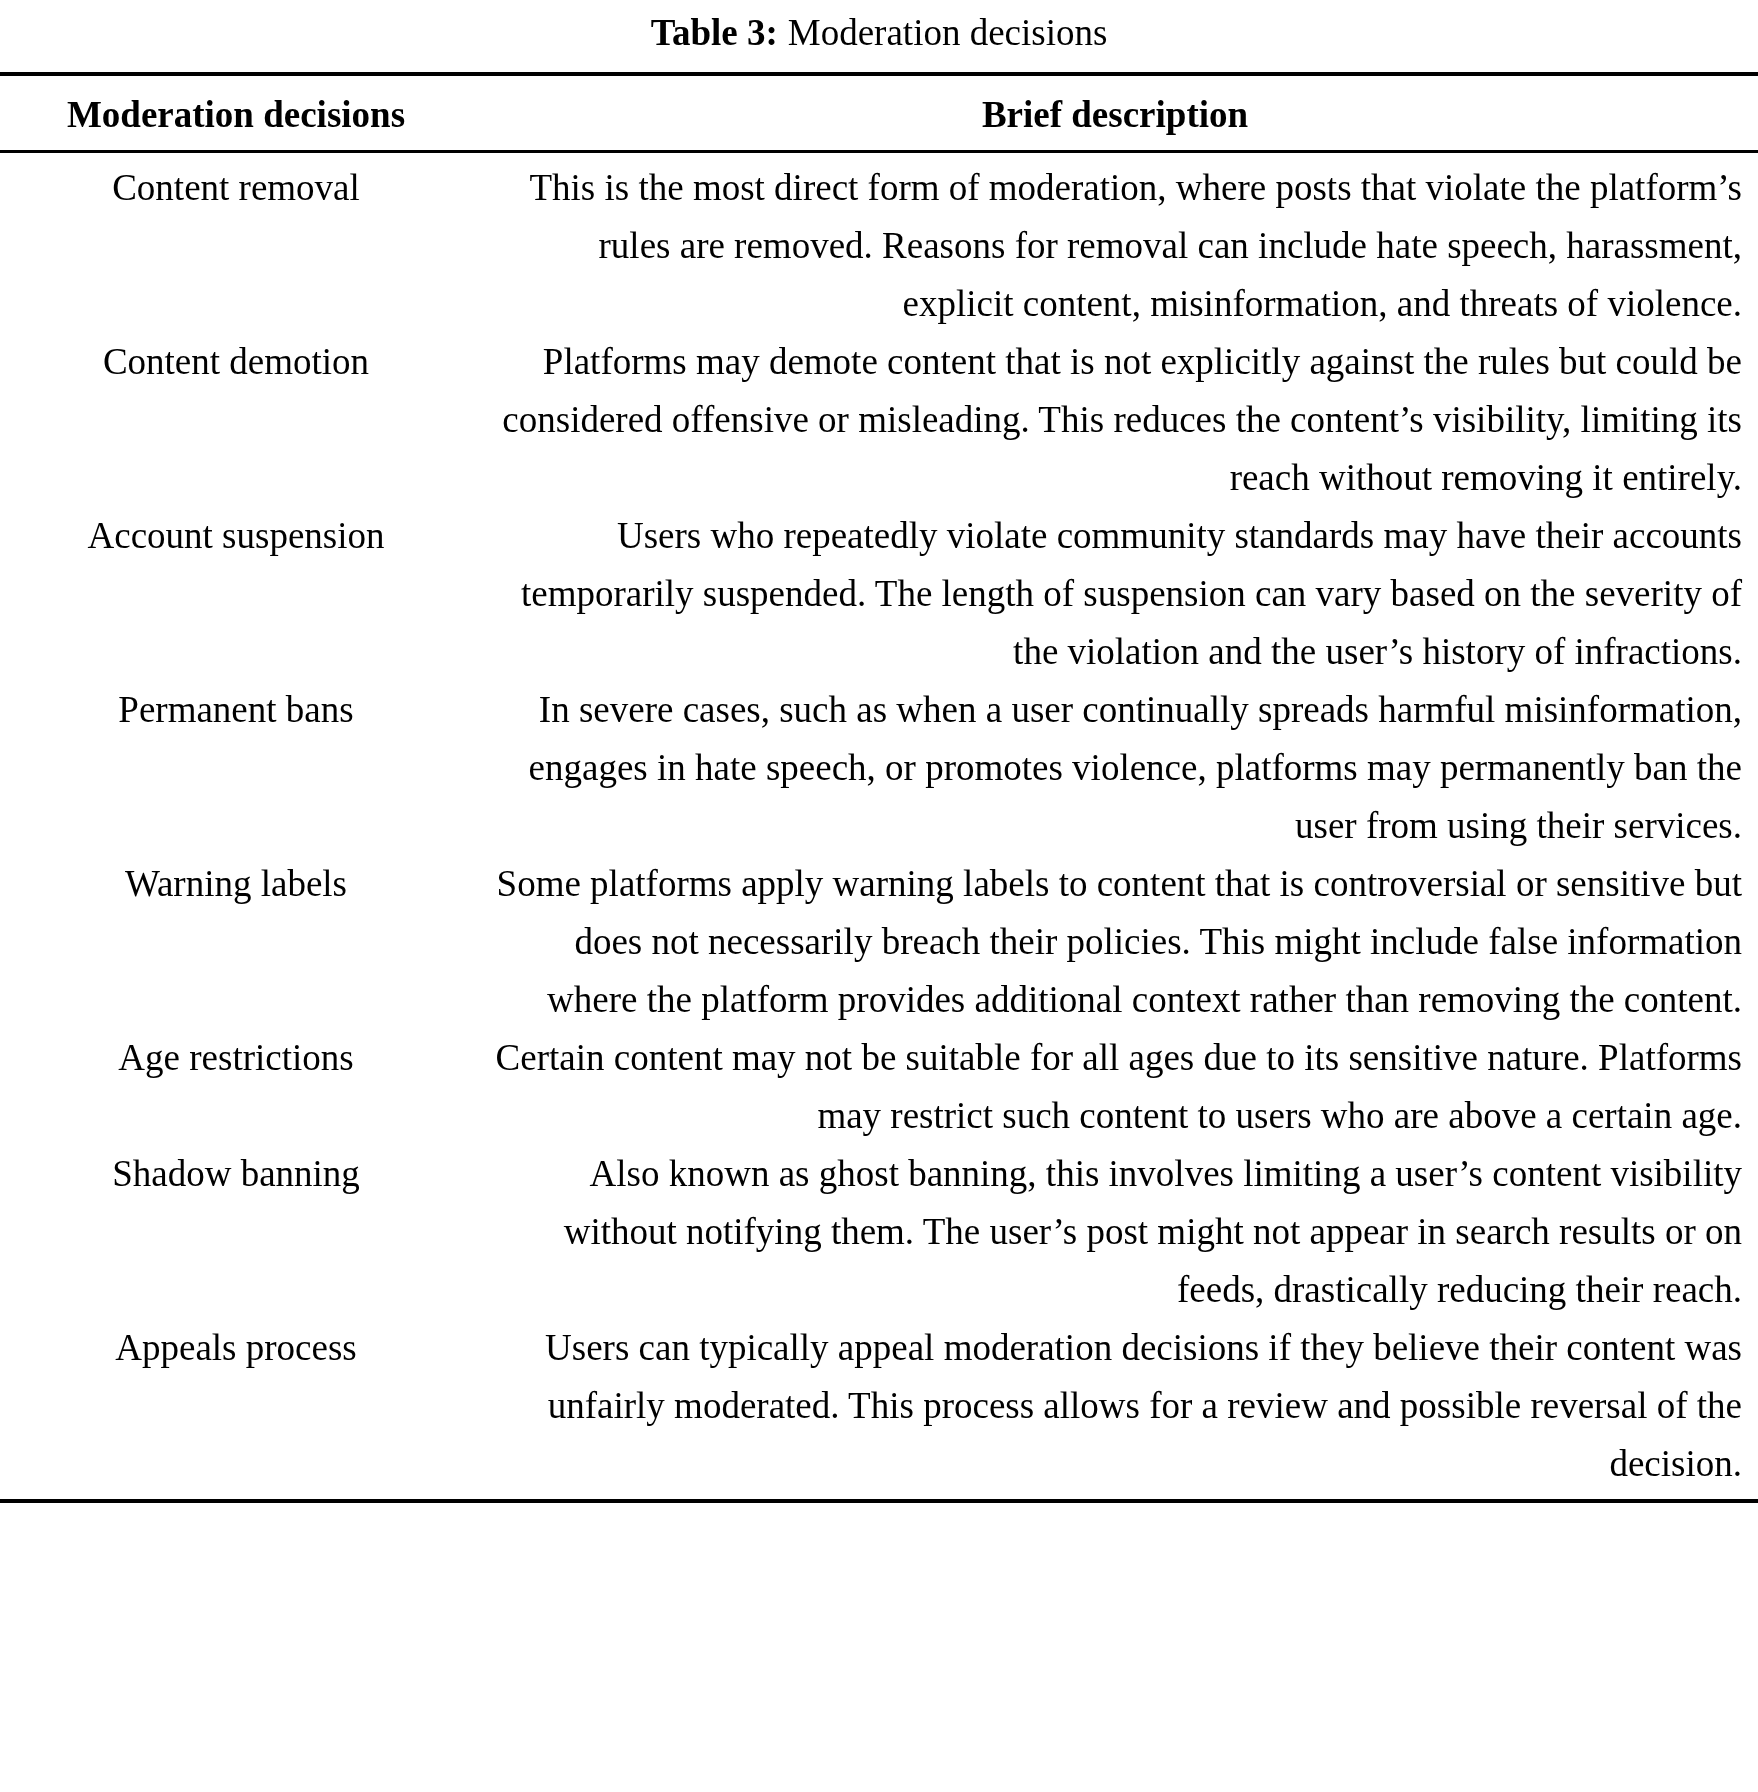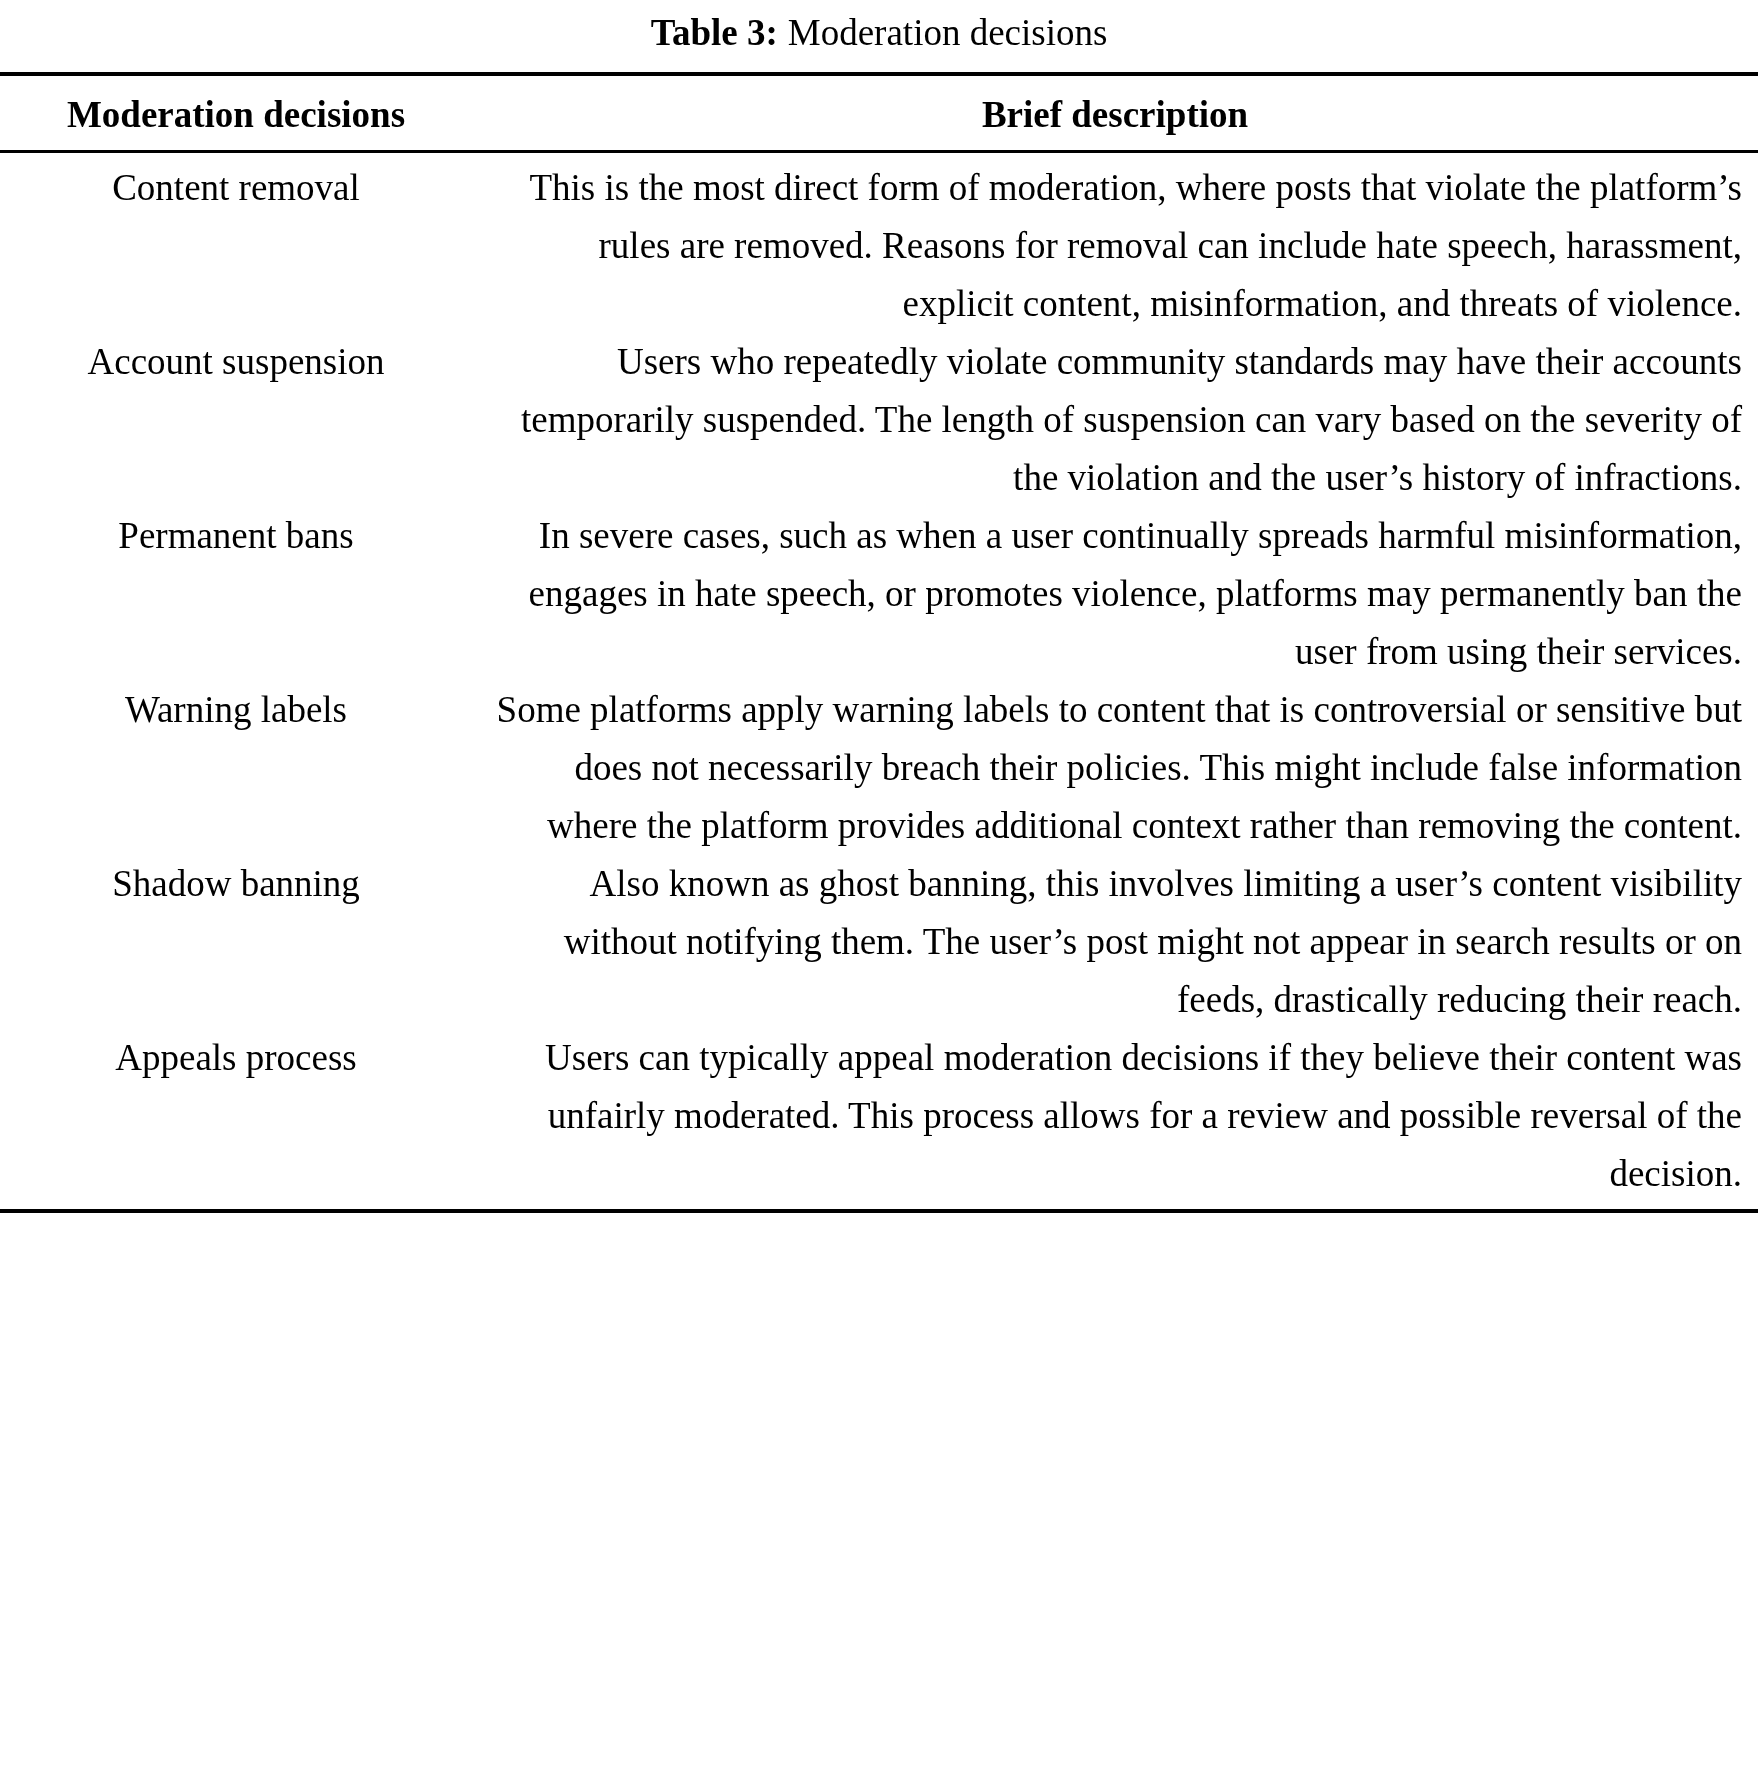--- a/index.html
+++ b/index.html
@@ -87,30 +87,38 @@
         <th class="col-left">Moderation decisions</th>
         <th class="col-right">Brief description</th>
       </tr>
     </thead>
     <tbody>
       <tr>
         <td class="cell-label">Content removal</td>
         <td class="cell-desc">This is the most direct form of moderation, where posts that violate the platform’s rules are removed. Reasons for removal can include hate speech, harassment, explicit content, misinformation, and threats of violence.</td>
       </tr>
       <tr>
+        <td class="cell-label">Content demotion</td>
+        <td class="cell-desc">Platforms may demote content that is not explicitly against the rules but could be considered offensive or misleading. This reduces the content’s visibility, limiting its reach without removing it entirely.</td>
+      </tr>
+      <tr>
         <td class="cell-label">Account suspension</td>
         <td class="cell-desc">Users who repeatedly violate community standards may have their accounts temporarily suspended. The length of suspension can vary based on the severity of the violation and the user’s history of infractions.</td>
       </tr>
       <tr>
         <td class="cell-label">Permanent bans</td>
         <td class="cell-desc">In severe cases, such as when a user continually spreads harmful misinformation, engages in hate speech, or promotes violence, platforms may permanently ban the user from using their services.</td>
       </tr>
       <tr>
         <td class="cell-label">Warning labels</td>
         <td class="cell-desc">Some platforms apply warning labels to content that is controversial or sensitive but does not necessarily breach their policies. This might include false information where the platform provides additional context rather than removing the content.</td>
+      </tr>
+      <tr>
+        <td class="cell-label">Age restrictions</td>
+        <td class="cell-desc">Certain content may not be suitable for all ages due to its sensitive nature. Platforms may restrict such content to users who are above a certain age.</td>
       </tr>
       <tr>
         <td class="cell-label">Shadow banning</td>
         <td class="cell-desc">Also known as ghost banning, this involves limiting a user’s content visibility without notifying them. The user’s post might not appear in search results or on feeds, drastically reducing their reach.</td>
       </tr>
       <tr>
         <td class="cell-label">Appeals process</td>
         <td class="cell-desc">Users can typically appeal moderation decisions if they believe their content was unfairly moderated. This process allows for a review and possible reversal of the decision.</td>
       </tr>
     </tbody>

